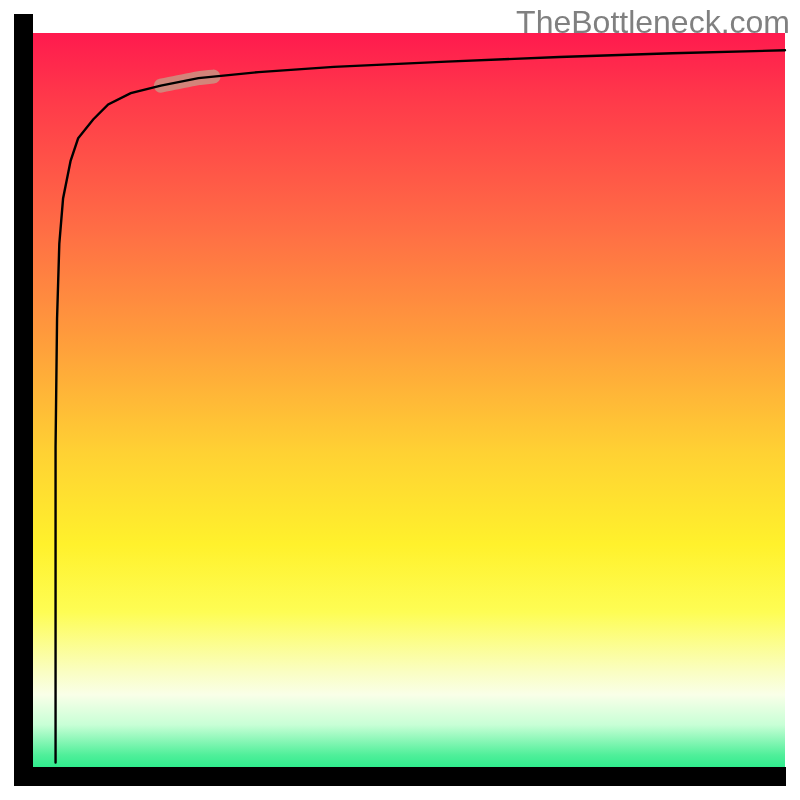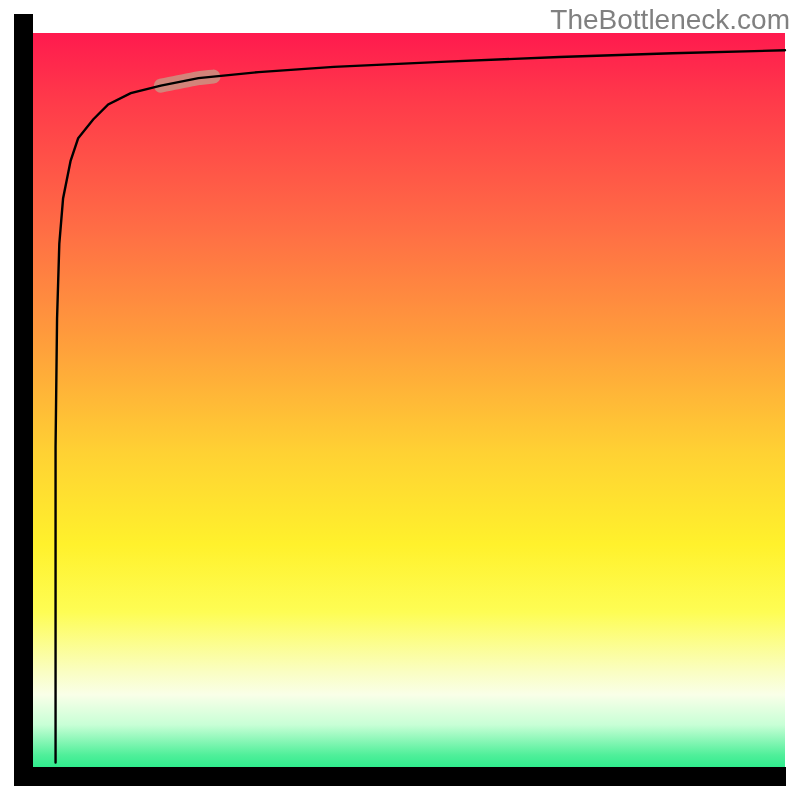--- a/index.html
+++ b/index.html
@@ -14,21 +14,21 @@
   .container {
     position: relative;
     width: 800px;
     height: 800px;
   }
   .watermark {
     position: absolute;
     top: 4px;
     right: 10px;
     color: #808080;
-    font-size: 28px;
+    font-size: 32px;
     font-weight: 400;
     letter-spacing: 0px;
     z-index: 50;
   }
   .plot-area {
     position: absolute;
     left: 33px;
     top: 33px;
     width: 752px;
     height: 752px;

